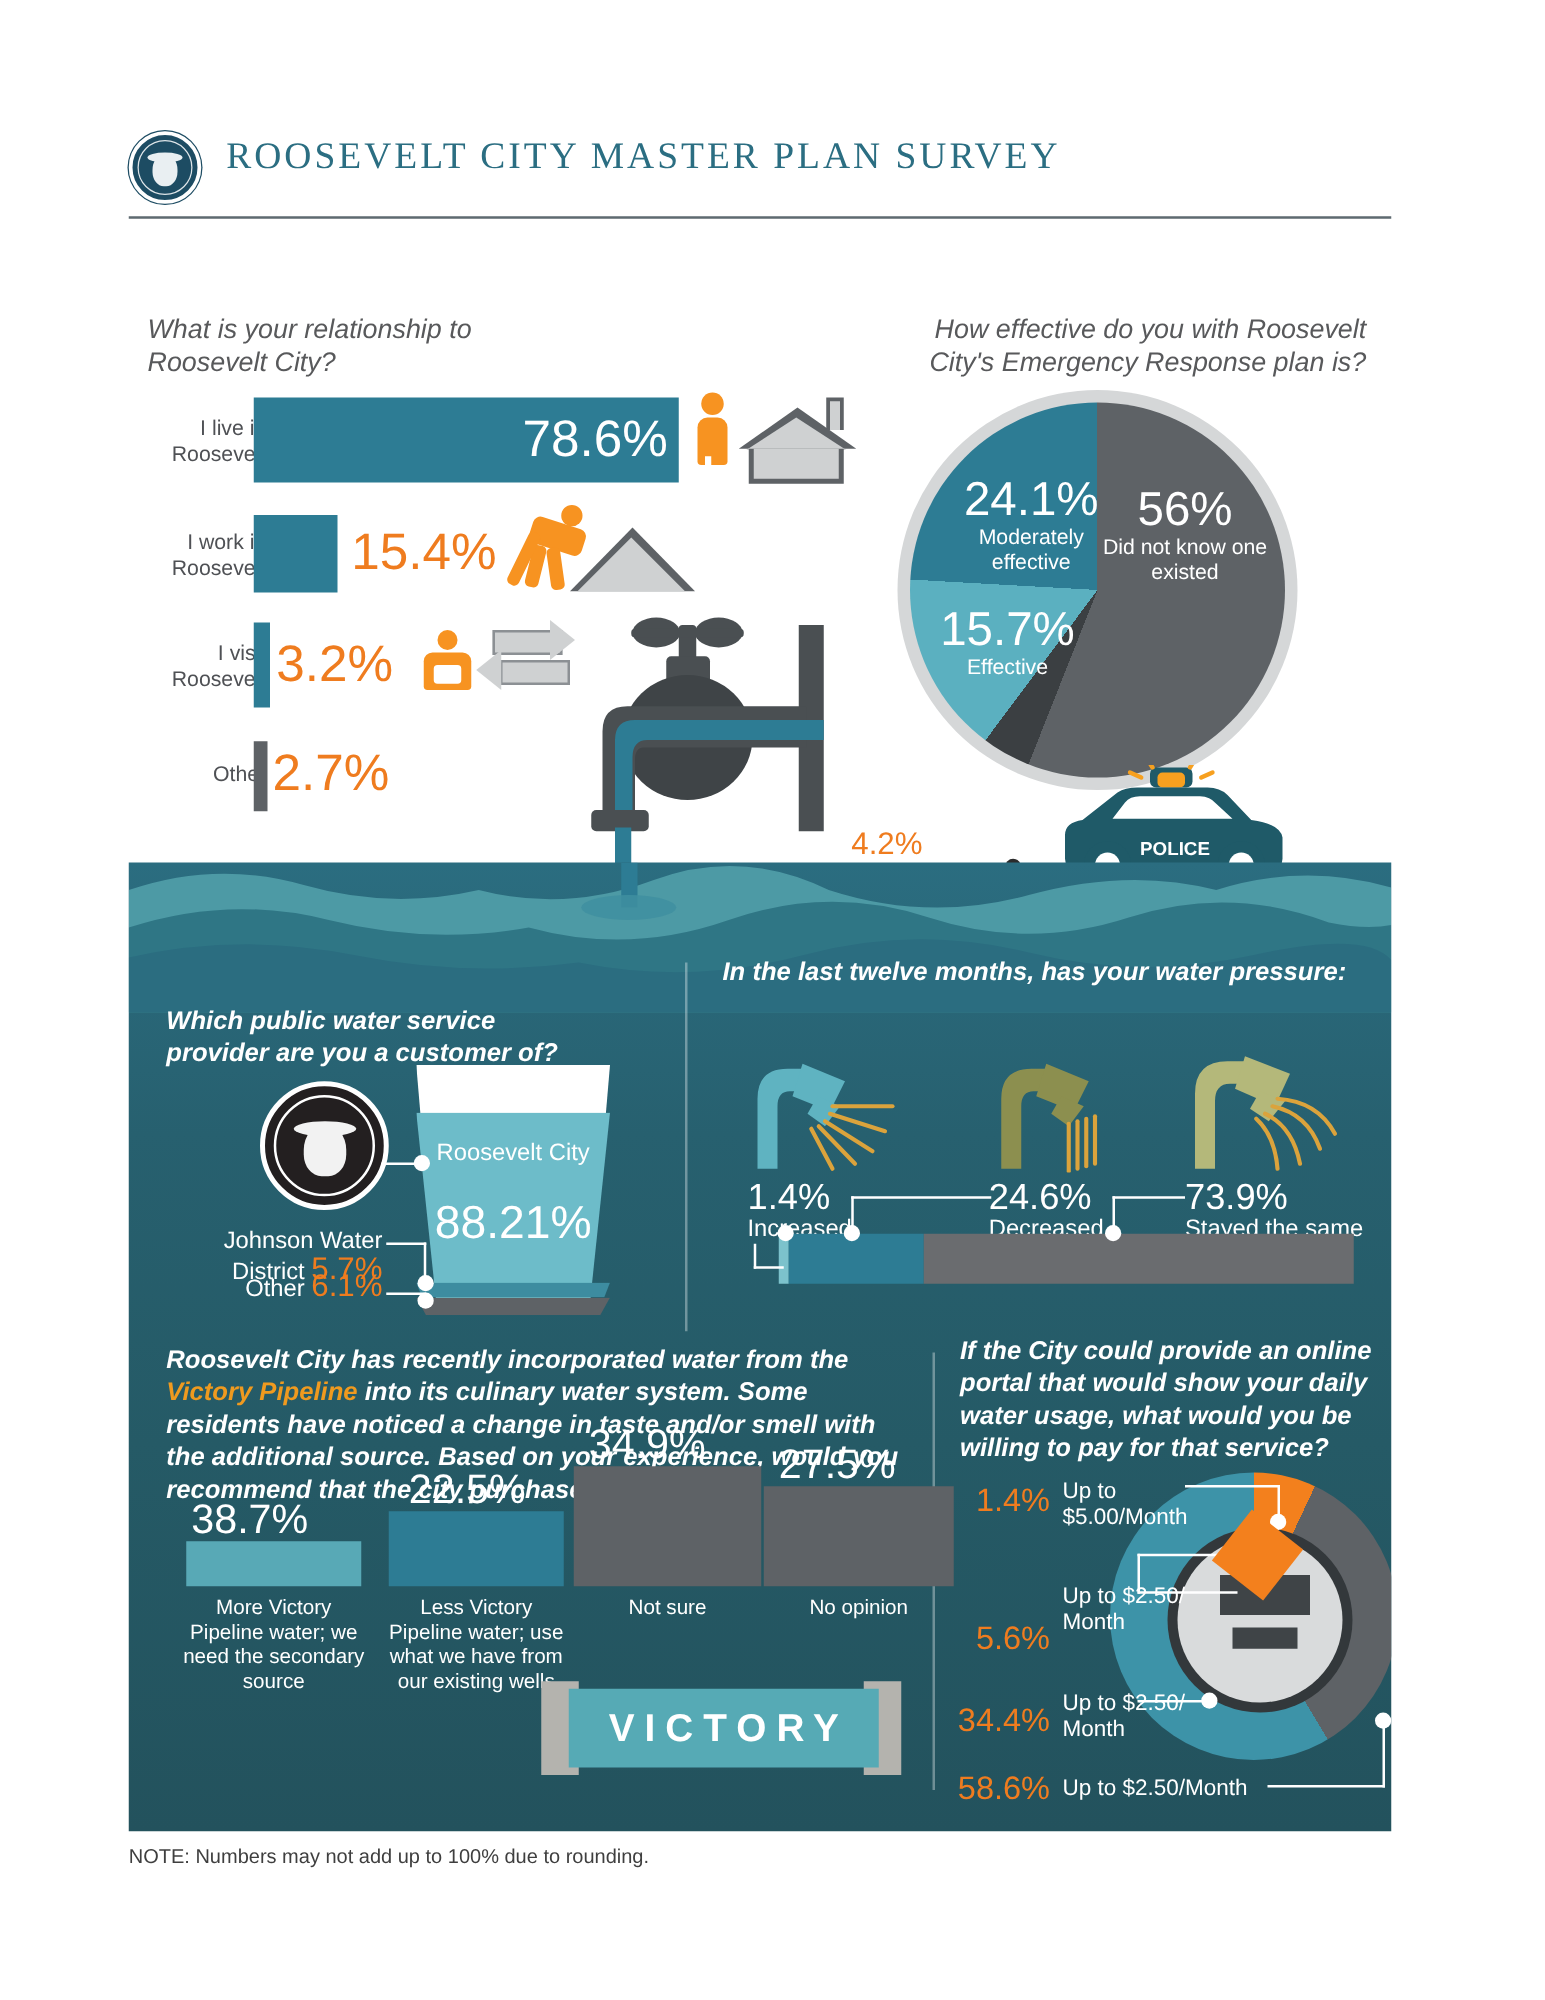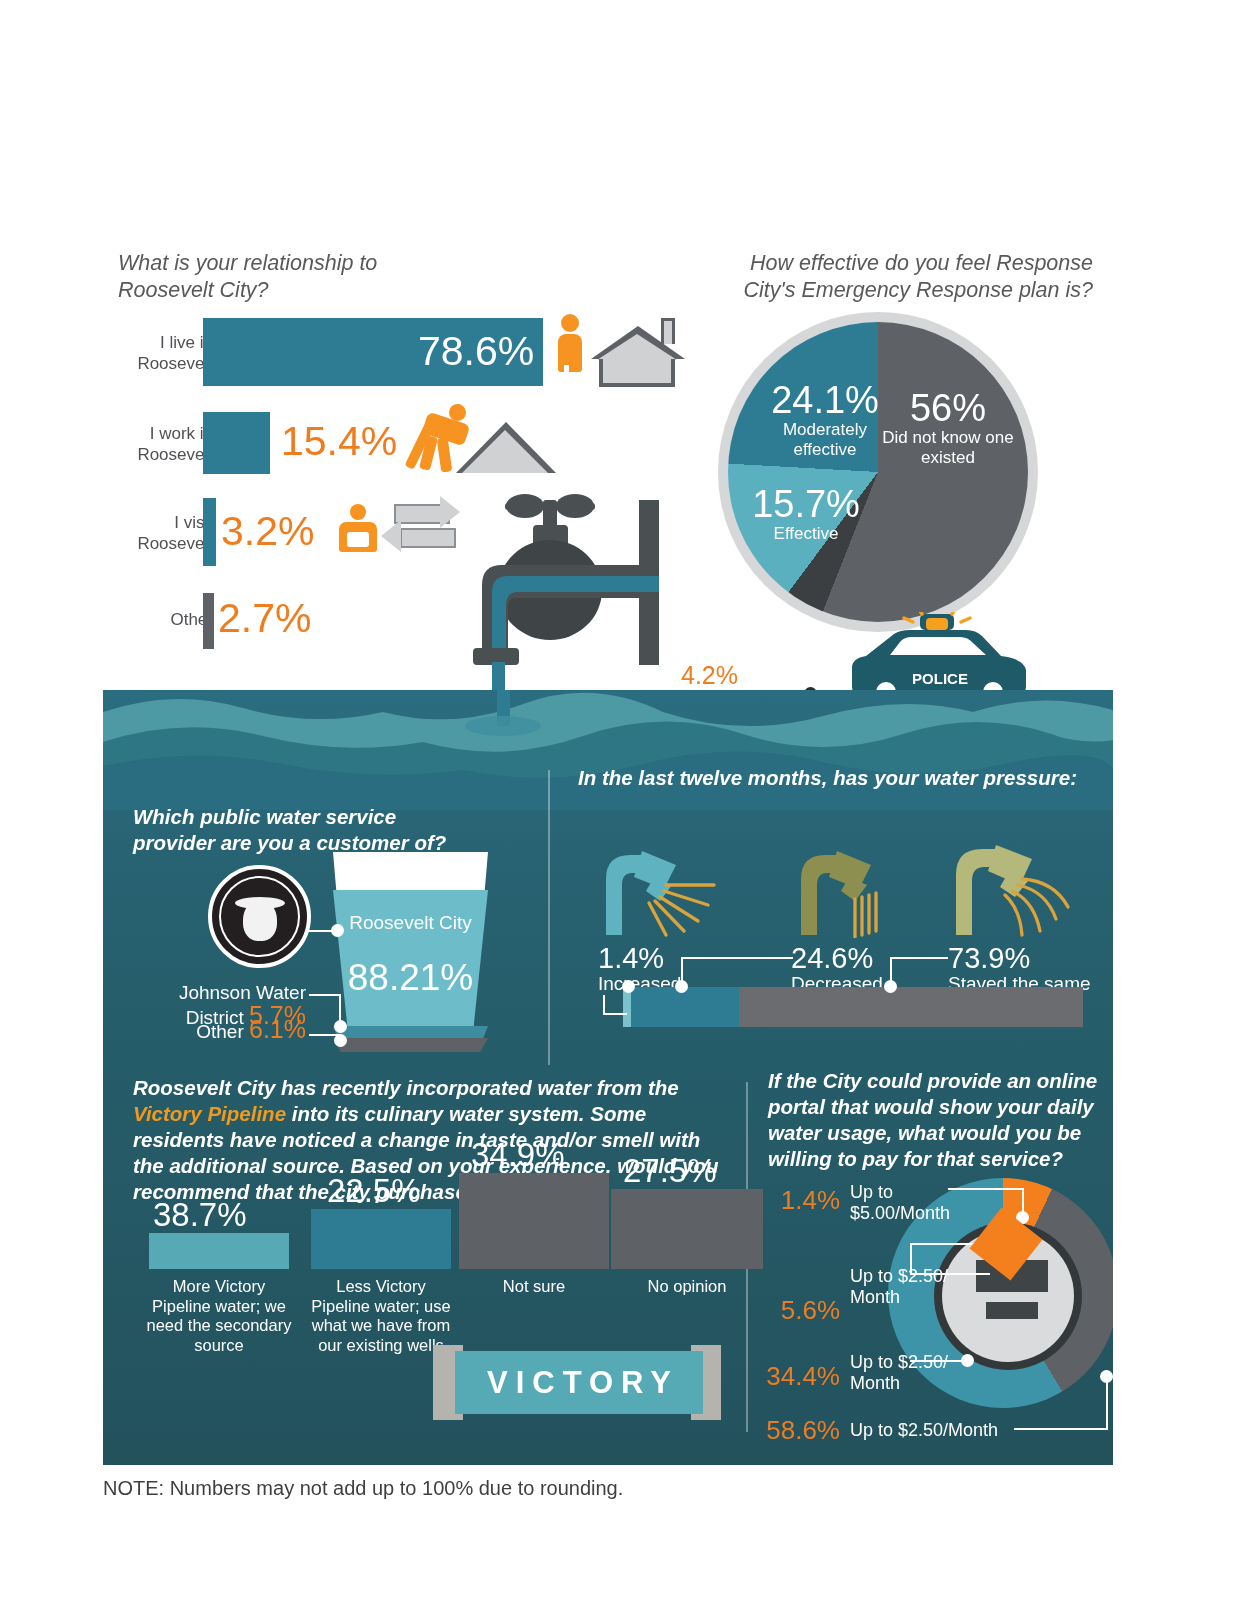--- a/index.html
+++ b/index.html
@@ -182,28 +182,36 @@
   .meter-disp{position:absolute;left:88px;top:82px;width:72px;height:32px;background:#3f4447;}
   .meter-base{position:absolute;left:98px;top:124px;width:52px;height:17px;background:#3f4447;}
   .q6-pct{position:absolute;color:#ef7c1f;font-size:26px;line-height:28px;text-align:right;}
   .q6-lab{position:absolute;color:#ffffff;font-size:18px;line-height:21px;}
   .dot{position:absolute;width:13px;height:13px;border-radius:50%;background:#ffffff;}
   .lead{position:absolute;background:#ffffff;}
   .lead-dark{position:absolute;background:#6f7276;}
 
   
   .note{
-    position:absolute;left:103px;top:1477px;font-size:20px;color:#3f3f3f;
+    position:absolute;left:103px;top:1477px;font-size:16px;color:#3f3f3f;
   }
 </style>
 </head>
 <body>
 
 <div class="page">
 
+  <div class="header">
+    <div class="logo-seal">
+      <div class="ring"></div>
+        <div class="bust"></div>
+    </div>
+    <div class="header-title">ROOSEVELT CITY MASTER PLAN SURVEY</div>
+    <div class="header-rule"></div>
+  </div>
 
   <div id="q1">
     <div class="title q-light">What is your relationship to Roosevelt City?</div>
 
     <div class="q1-row" style="top:68px;height:68px;">
       <div class="q1-label" style="top:14px;">I live in Roosevelt</div>
       <div class="q1-bar" style="top:0;width:340px;height:68px;"></div>
       <div class="q1-val-in" style="left:300px;top:10px;">78.6%</div>
 
       <div>
@@ -267,21 +275,21 @@
       <ellipse cx="110" cy="120" rx="52" ry="50" fill="#3f4447"></ellipse>
       <rect x="199" y="30" width="20" height="165" fill="#4a4f52"></rect>
       <path d="M42 185 L42 115 Q42 95 62 95 L205 95 L205 128 L75 128 Q68 128 68 138 L68 185 Z" fill="#4a4f52"></path>
       <path d="M52 185 L52 122 Q52 106 68 106 L219 106 L219 122 L78 122 Q66 122 66 136 L66 185 Z" fill="#2d7c94"></path>
       <rect x="33" y="178" width="46" height="17" fill="#4a4f52" rx="4"></rect>
       <rect x="52" y="192" width="13" height="66" fill="#2d7c94"></rect>
     </svg>
   </div>
 
   <div id="q2">
-    <div class="title q-light">How effective do you feel Response City's Emergency Response plan is?</div>
+    <div class="title q-light">How effective do you with Roosevelt City's Emergency Response plan is?</div>
 
     <div class="pie-wrap">
       <div class="pie-halo"></div>
       <div class="pie"></div>
 
       <div class="pie-lbl" style="left:160px;top:76px;width:140px;">
         <div class="pie-big">56%</div>
         <div class="pie-sub">Did not know one existed</div>
       </div>
       <div class="pie-lbl" style="left:42px;top:68px;width:130px;">

